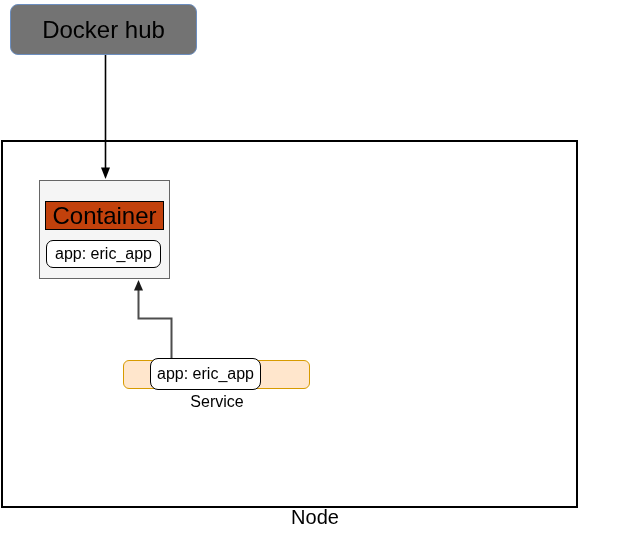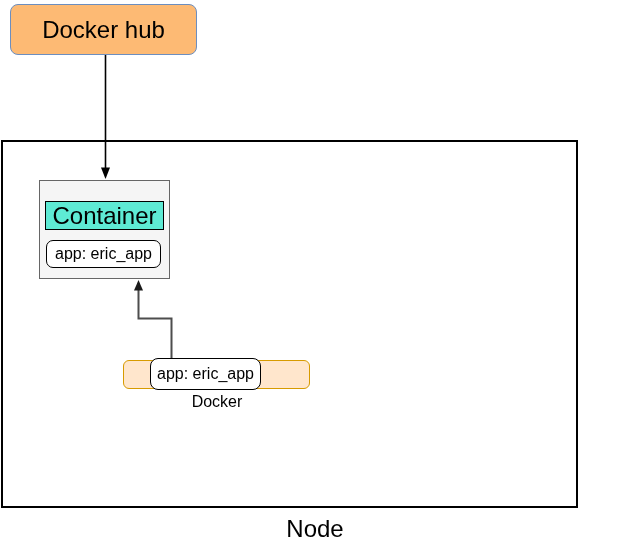--- a/index.html
+++ b/index.html
@@ -19,48 +19,48 @@
     position: absolute;
     display: flex;
     align-items: center;
     justify-content: center;
     text-align: center;
   }
   
   .docker-hub {
     left: 10px; top: 4px;
     width: 187px; height: 51px;
-    background: #fdba74;
+    background: #737373;
     border: 1.5px solid #6c8ebf;
     border-radius: 8px;
     font-size: 24px;
   }
   
   .node-rect {
     left: 1px; top: 140px;
     width: 577px; height: 368px;
     background: #ffffff;
     border: 2px solid #000000;
   }
   .node-label {
-    left: 255px; top: 515px;
+    left: 255px; top: 503px;
     width: 120px; height: 28px;
-    font-size: 24px;
+    font-size: 20px;
   }
   
   .pod {
     left: 39px; top: 180px;
     width: 131px; height: 99px;
     background: #f5f5f5;
     border: 1.5px solid #666666;
   }
   .container-box {
     left: 45px; top: 201px;
     width: 119px; height: 29px;
-    background: #5eead4;
+    background: #c2410c;
     border: 1.5px solid #000000;
     font-size: 24px;
     white-space: nowrap;
   }
   .pod-chip {
     left: 46px; top: 240px;
     width: 115px; height: 28px;
     background: #ffffff;
     border: 1.5px solid #000000;
     border-radius: 7px;
@@ -120,21 +120,21 @@
     <span>Container</span>
   </div>
   <div class="shape pod-chip">
     <span>app: eric_app</span>
   </div>
 
   <div class="shape service-band"></div>
   <div class="shape service-chip">
     <span>app: eric_app</span>
   </div>
-  <div class="shape service-label">Docker</div>
+  <div class="shape service-label">Service</div>
 
   <svg class="arrows" viewBox="0 0 621 550" xmlns="http://www.w3.org/2000/svg">
 
     <g>
       <line x1="105.5" y1="55" x2="105.5" y2="168" stroke="#000000" stroke-width="1.6"></line>
       <polygon points="105.5,179 101,167.5 110,167.5" fill="#000000"></polygon>
     </g>
 
     <g>
       <path d="M171.5,358 L171.5,318.5 L138.5,318.5 L138.5,289" fill="none" stroke="#4d4d4d" stroke-width="2"></path>

